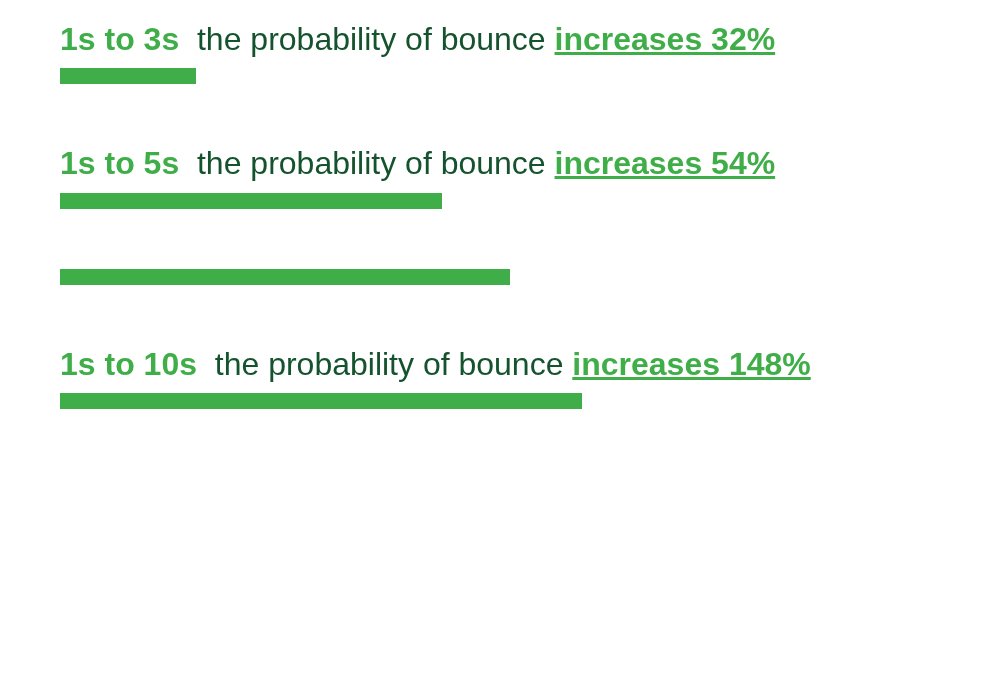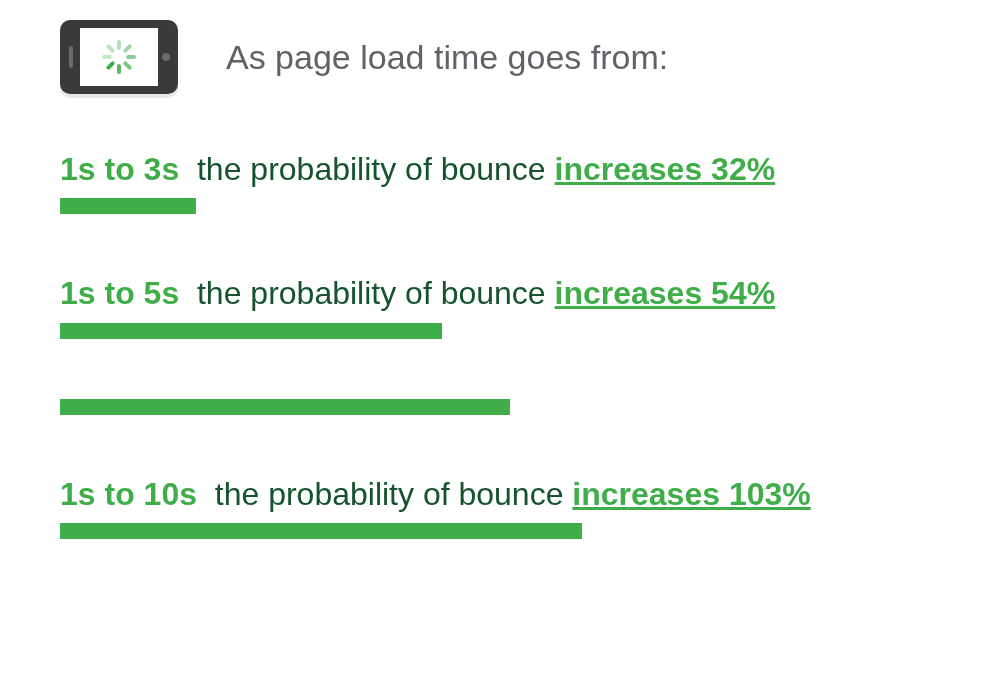--- a/index.html
+++ b/index.html
@@ -119,37 +119,20 @@
   }
   .bar {
     height: 16px;
     background: #3fae49;
   }
 </style>
 </head>
 <body>
 
 <div class="container">
-  <div class="header">
-    <div class="phone">
-      <div class="screen">
-        <div class="spinner">
-          <span></span>
-            <span></span>
-            <span></span>
-            <span></span>
-          <span></span>
-            <span></span>
-            <span></span>
-            <span></span>
-        </div>
-      </div>
-    </div>
-    <div class="title">As page load time goes from:</div>
-  </div>
 
   <div class="rows">
 
     <div class="row">
       <div class="row-text">
         <span class="time">1s to 3s</span>&nbsp;
         <span class="mid">the probability of bounce</span>
         <span class="inc">increases 32%</span>
       </div>
       <div class="bar" style="width:136px"></div>
@@ -165,19 +148,19 @@
     </div>
 
     <div class="row">
       <div class="bar" style="width:450px"></div>
     </div>
 
     <div class="row">
       <div class="row-text">
         <span class="time">1s to 10s</span>&nbsp;
         <span class="mid">the probability of bounce</span>
-        <span class="inc">increases 103%</span>
+        <span class="inc">increases 148%</span>
       </div>
       <div class="bar" style="width:522px"></div>
     </div>
 
   </div>
 </div>
 
 </body></html>

